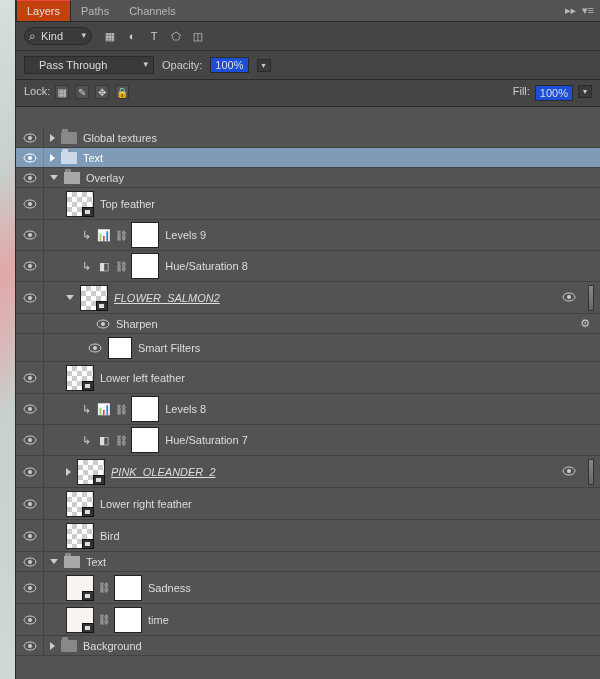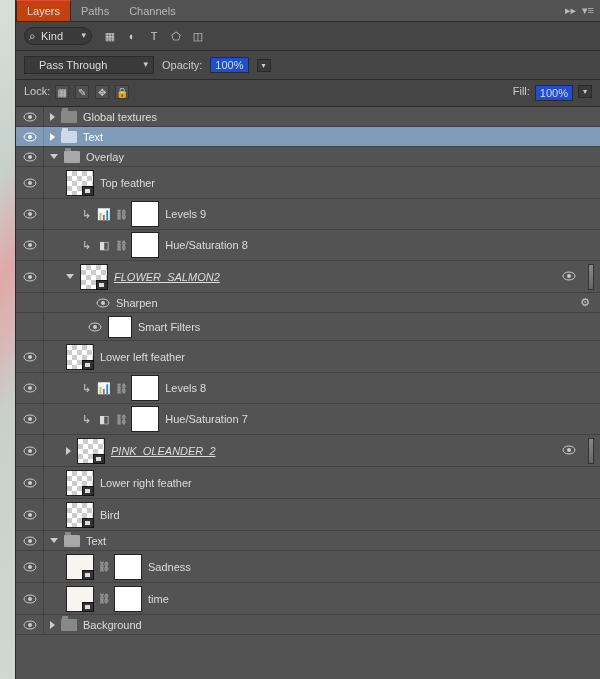--- a/index.html
+++ b/index.html
@@ -19,21 +19,21 @@
 .filter-icons span { width: 14px; text-align: center; }
 .blend-row { display: flex; align-items: center; gap: 8px; padding: 5px 8px; background: #454545; border-bottom: 1px solid #2a2a2a; color: #ccc; }
 .blend-select { background: #3a3a3a; border: 1px solid #2a2a2a; color: #ddd; padding: 2px 14px; min-width: 130px; position: relative; }
 .blend-select::after { content: "▾"; position: absolute; right: 5px; top: 2px; color: #ccc; font-size: 9px; }
 .pct-box { background: #1d4ed8; border: 1px solid #2a2a2a; color: #ddd; padding: 1px 4px; min-width: 38px; display: inline-block; }
 .pct-caret { background: #3a3a3a; border: 1px solid #2a2a2a; color: #ccc; padding: 1px 4px; font-size: 8px; }
 .lock-row { display: flex; align-items: flex-start; gap: 5px; padding: 5px 8px; background: #454545; border-bottom: 1px solid #2a2a2a; color: #ccc; }
 .lock-icons { display: flex; gap: 6px; }
 .lock-icons span { width: 14px; height: 14px; display: inline-flex; align-items: center; justify-content: center; background: #505050; border: 1px solid #383838; font-size: 10px; }
 .lock-spacer { flex: 1; }
-.layers-scroll { flex: 1; overflow-y: auto; background: #535353; position: relative; }
+.layers-scroll { flex: 1; overflow-y: auto; background: #535353; position: relative; margin-top: 21px; }
 .layers-scroll::-webkit-scrollbar { width: 14px; }
 .layers-scroll::-webkit-scrollbar-track { background: #424242; }
 .layers-scroll::-webkit-scrollbar-thumb { background: #6a6a6a; border: 1px solid #3a3a3a; }
 .row { display: flex; align-items: center; min-height: 20px; border-bottom: 1px solid #424242; color: #ddd; position: relative; }
 .row.selected { background: #7f9bb8; color: #fff; }
 .eye-col { width: 28px; display: flex; justify-content: center; align-items: center; border-right: 1px solid #424242; align-self: stretch; }
 .eye { width: 14px; height: 10px; display: inline-block; }
 .eye svg { width: 14px; height: 10px; }
 .content { display: flex; align-items: center; gap: 6px; padding: 2px 4px; flex: 1; }
 .tri { width: 0; height: 0; display: inline-block; }

